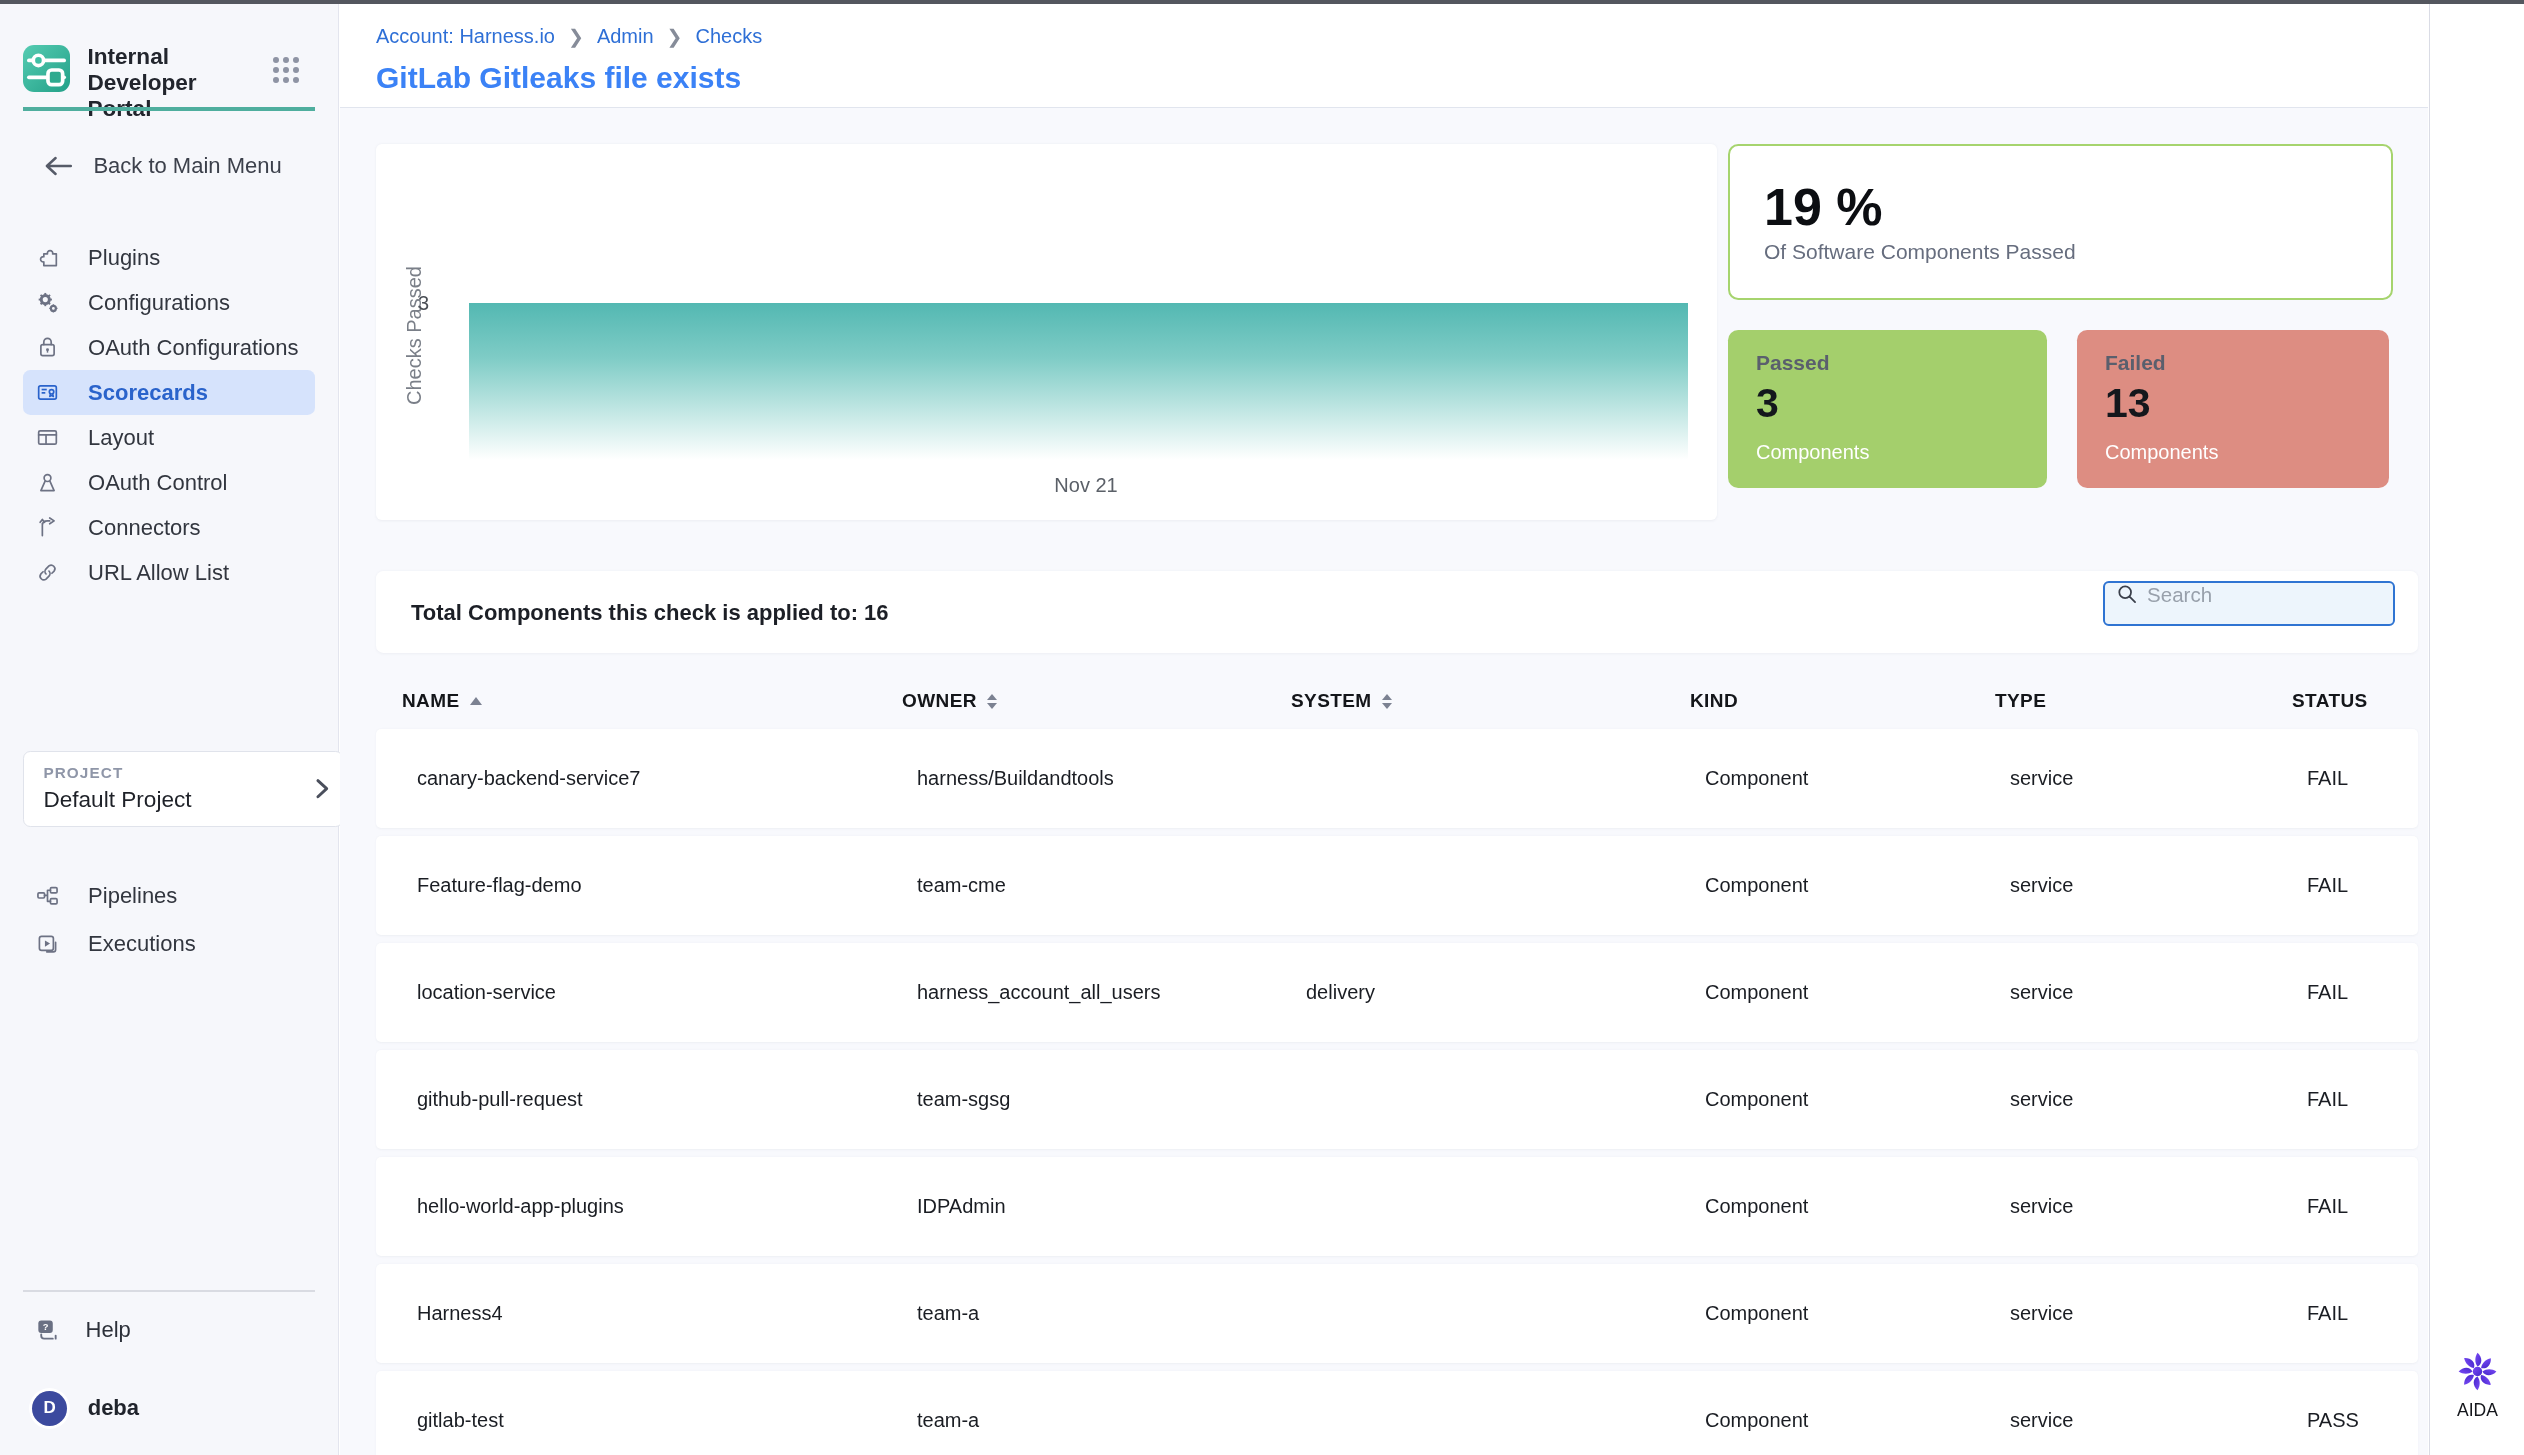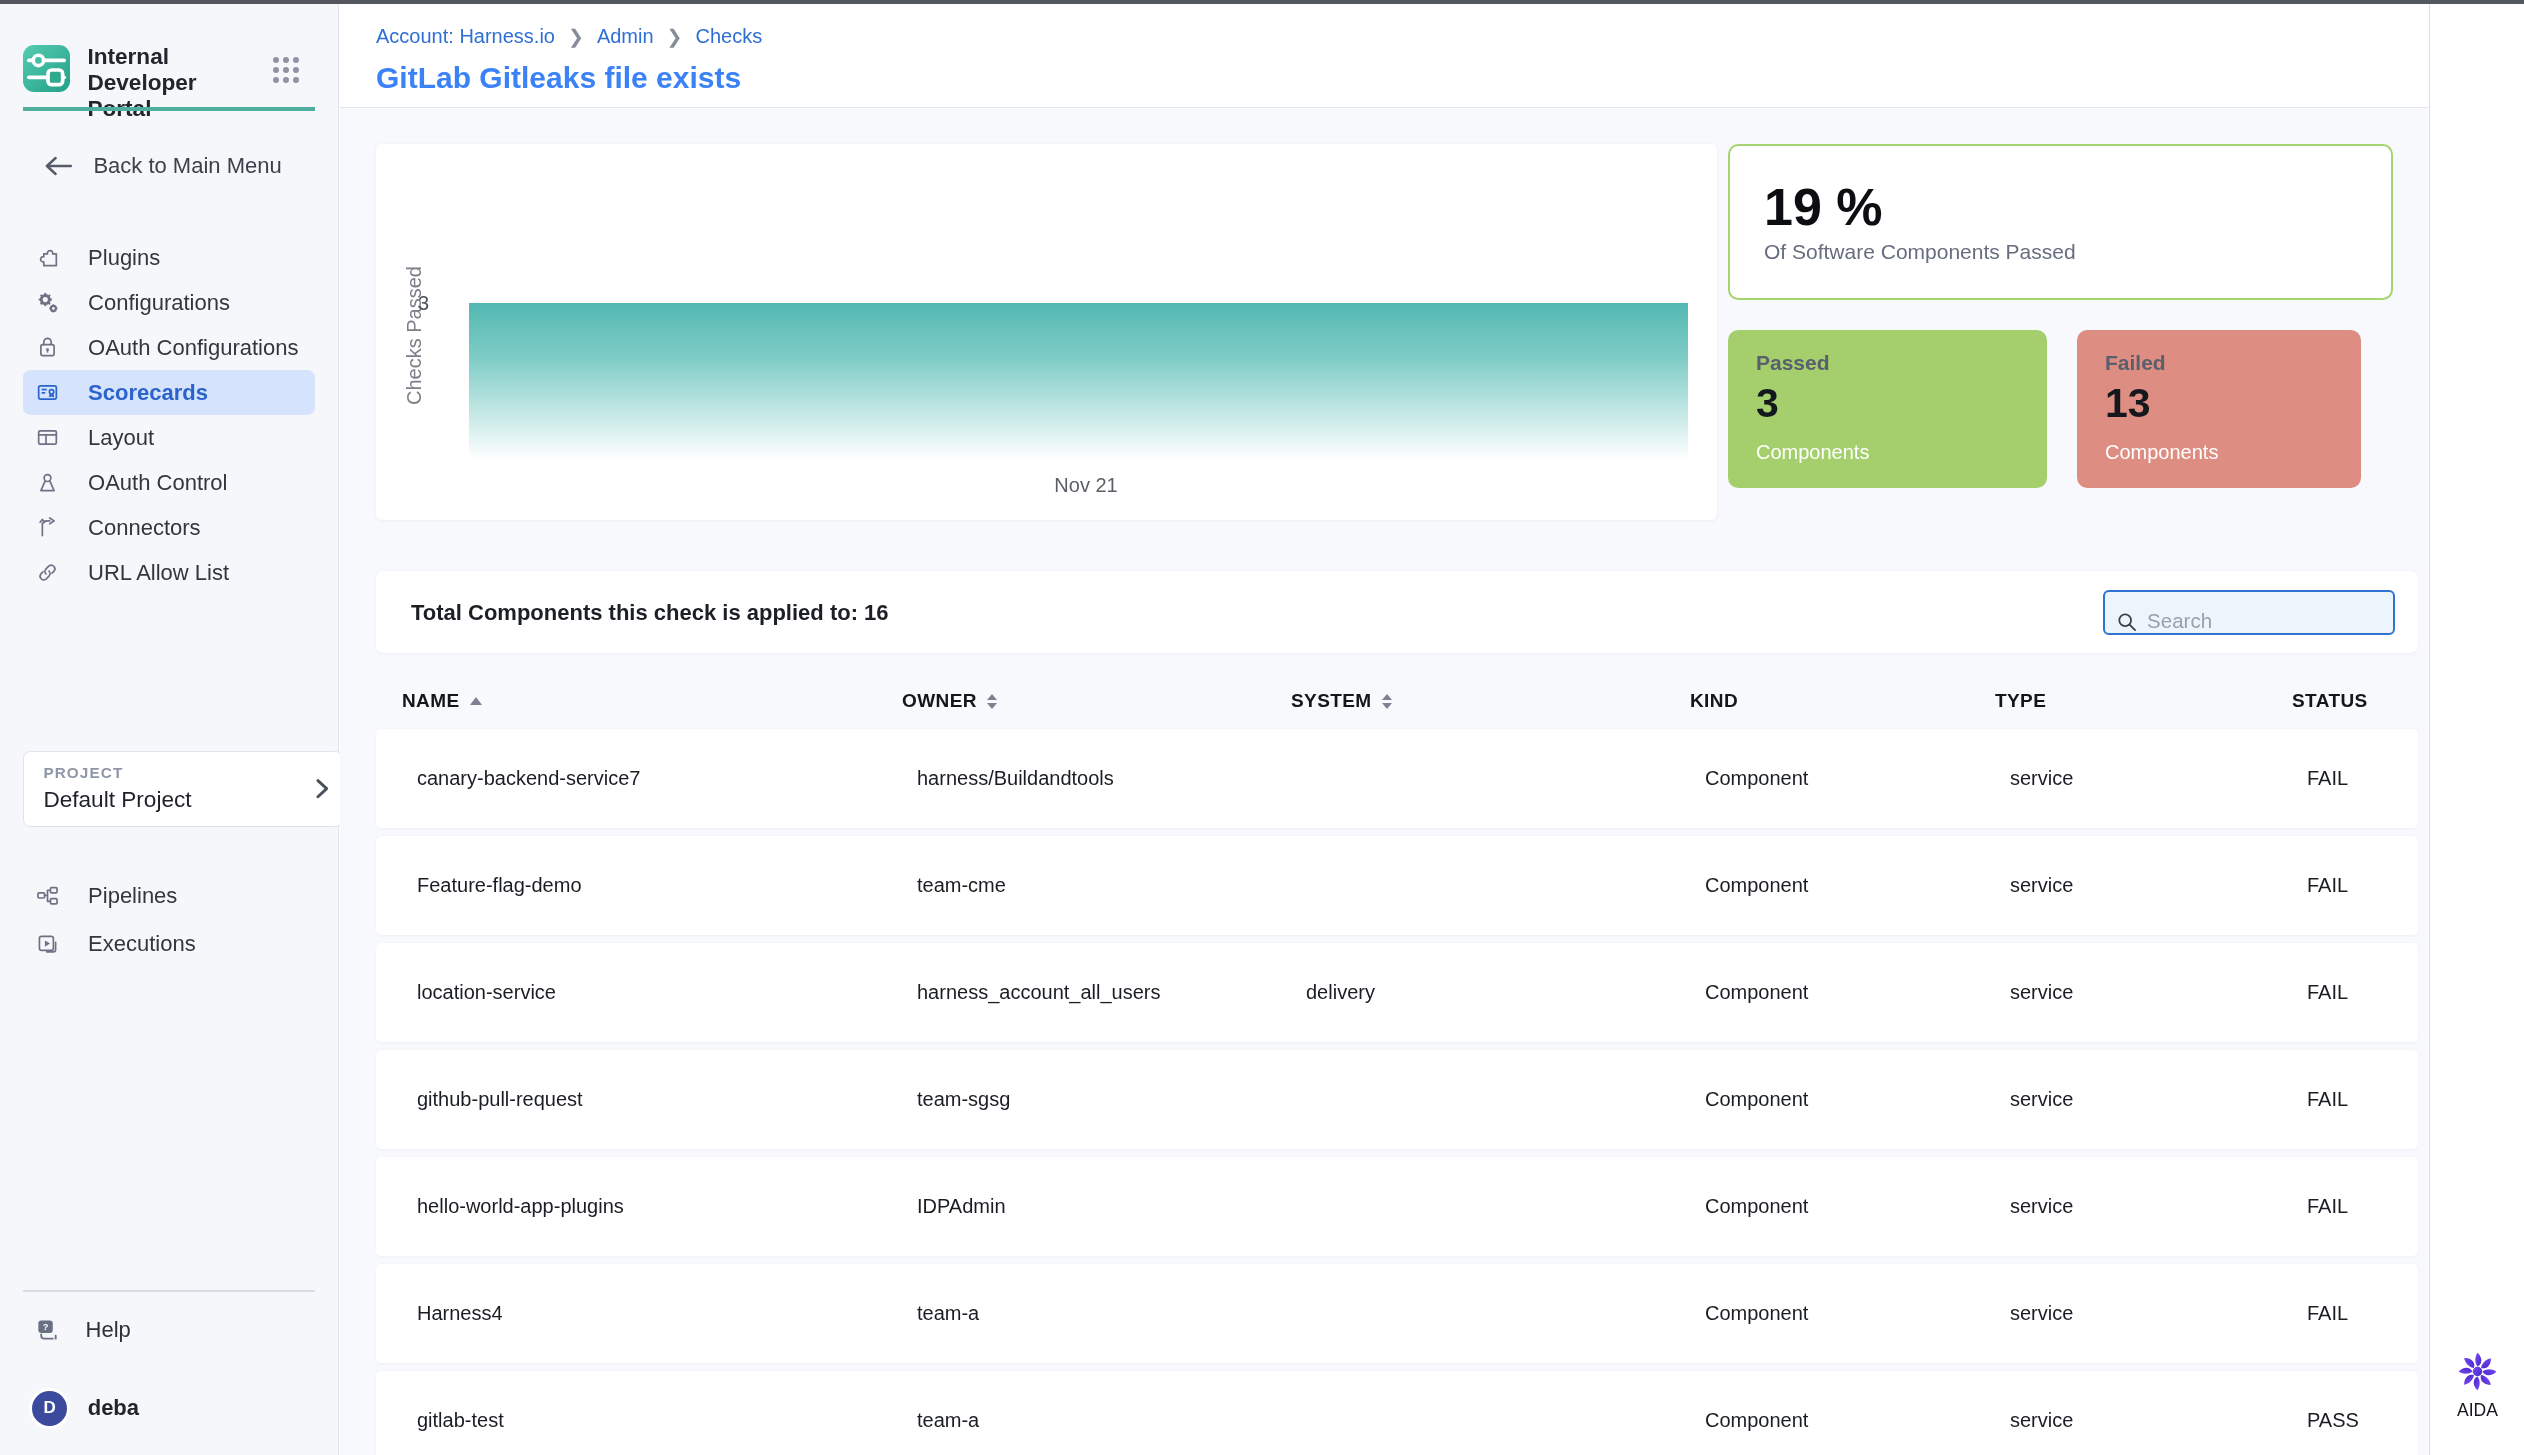--- a/index.html
+++ b/index.html
@@ -77,31 +77,31 @@
     font-size:20px; color:#5b6068; }
 
   
   .score-card { position:absolute; left:1388px; top:140px; width:665px; height:156px; background:#fff;
     border:2.9px solid #a6d46e; border-radius:10.2px; }
   .score-percent { position:absolute; left:34px; top:31px; font-size:52px; font-weight:bold; color:#0c0e12; }
   .score-caption { position:absolute; left:34px; top:94px; font-size:21px; color:#666d7e; }
 
   .stat-card { position:absolute; top:326px; height:158px; border-radius:10.2px; }
   .stat-card.passed { left:1388px; width:319px; background:#a4cf6c; }
-  .stat-card.failed { left:1737px; width:284px; background:#dd8d82; }
+  .stat-card.failed { left:1737px; width:312px; background:#dd8d82; }
   .stat-label { position:absolute; left:28px; top:20.5px; font-size:21px; font-weight:600; color:#5a5f6d; }
   .stat-value { position:absolute; left:28px; top:50px; font-size:41px; font-weight:bold; color:#14171c; }
   .stat-caption { position:absolute; left:28px; top:111px; font-size:20px; color:#fff; }
 
   
   .total-card { position:absolute; left:36px; top:567px; width:2042px; height:82px; background:#fff;
     border-radius:7.3px; box-shadow:0 0.7px 2.9px rgba(40,50,70,.05); }
   .total-label { position:absolute; left:35px; top:29px; font-size:22px; font-weight:bold; color:#1c1f26; }
-  .search-box { position:absolute; right:23.4px; top:19px; width:292px; height:45px; background:#edf5fc;
-    border:2.2px solid #2f74d2; border-radius:5.8px; display:flex; align-items:flex-end; }
+  .search-box { position:absolute; right:23.4px; top:10px; width:292px; height:45px; background:#edf5fc;
+    border:2.2px solid #2f74d2; border-radius:5.8px; display:flex; align-items:flex-start; }
   .search-box svg { margin-left:11.7px; flex:0 0 auto; }
   .search-input { border:none; outline:none; background:transparent; margin-left:8.8px; width:241px;
     font-size:20.5px; color:#1c1f26; font-family:inherit; }
   .search-input::placeholder { color:#98a0ab; }
 
   
   .thead { position:absolute; left:36px; top:678px; width:2042px; height:38px; display:grid;
     grid-template-columns:500px 389px 399px 305px 297px 1fr; padding-left:26px; align-items:center; }
   .th { font-size:19px; font-weight:bold; color:#14161a; letter-spacing:0.4px; display:flex;
     align-items:center; gap:10.2px; cursor:pointer; }

